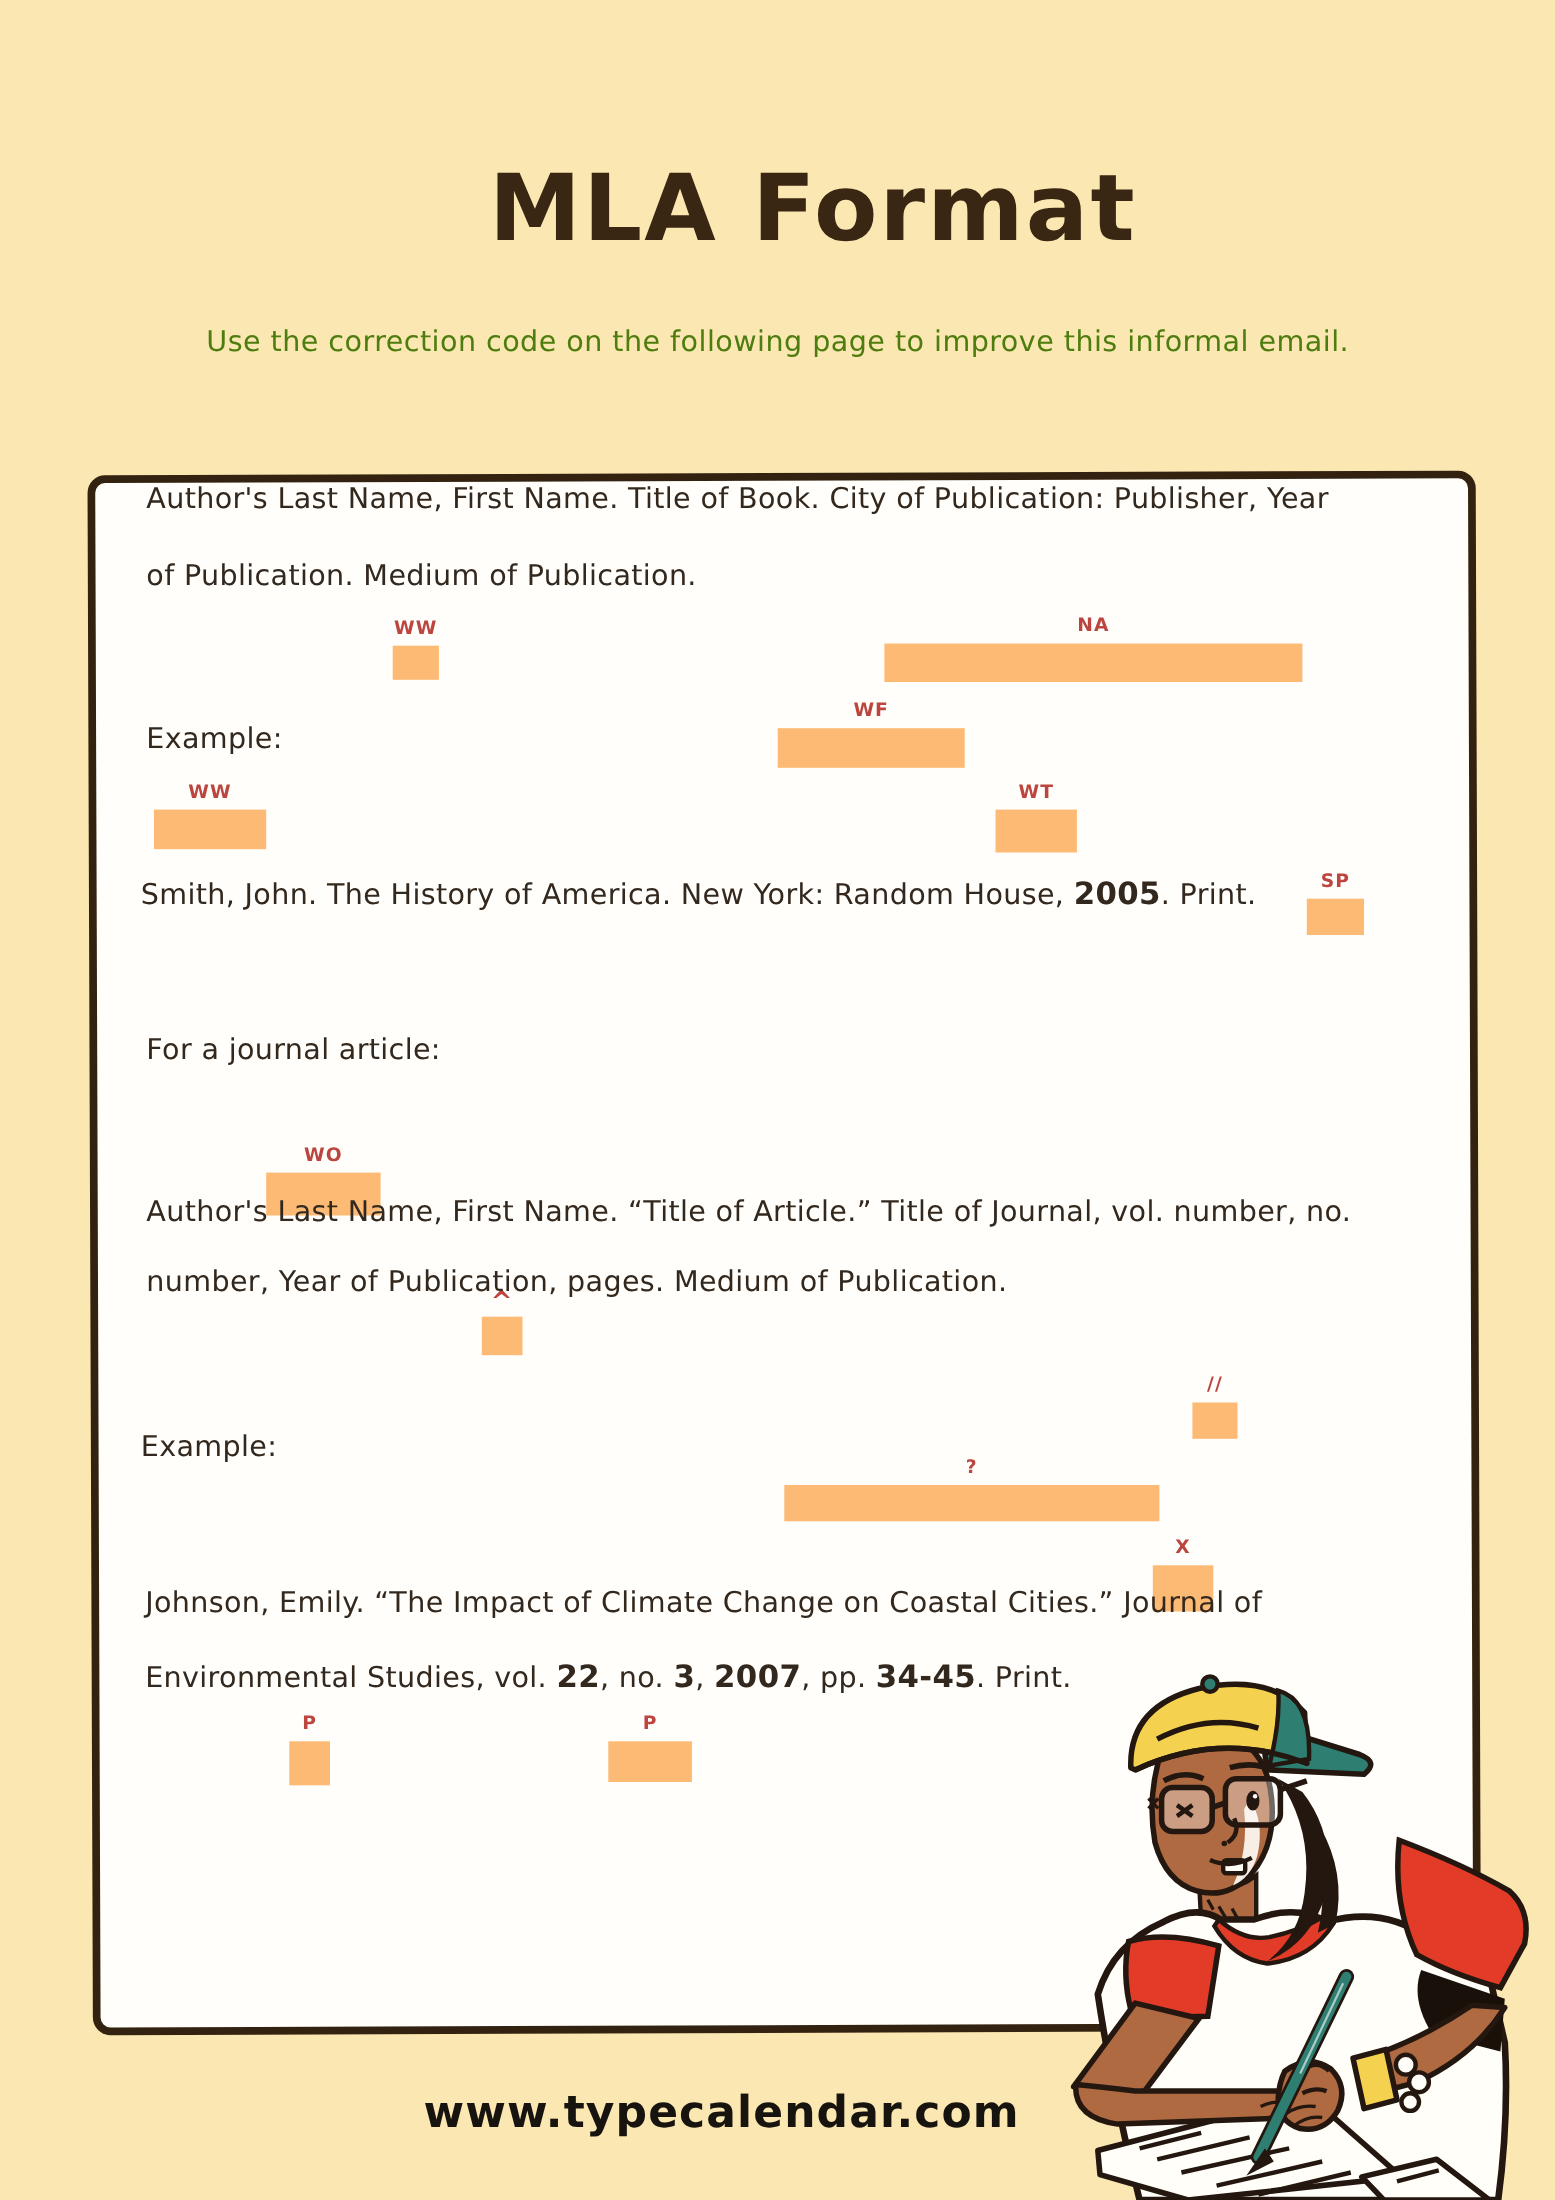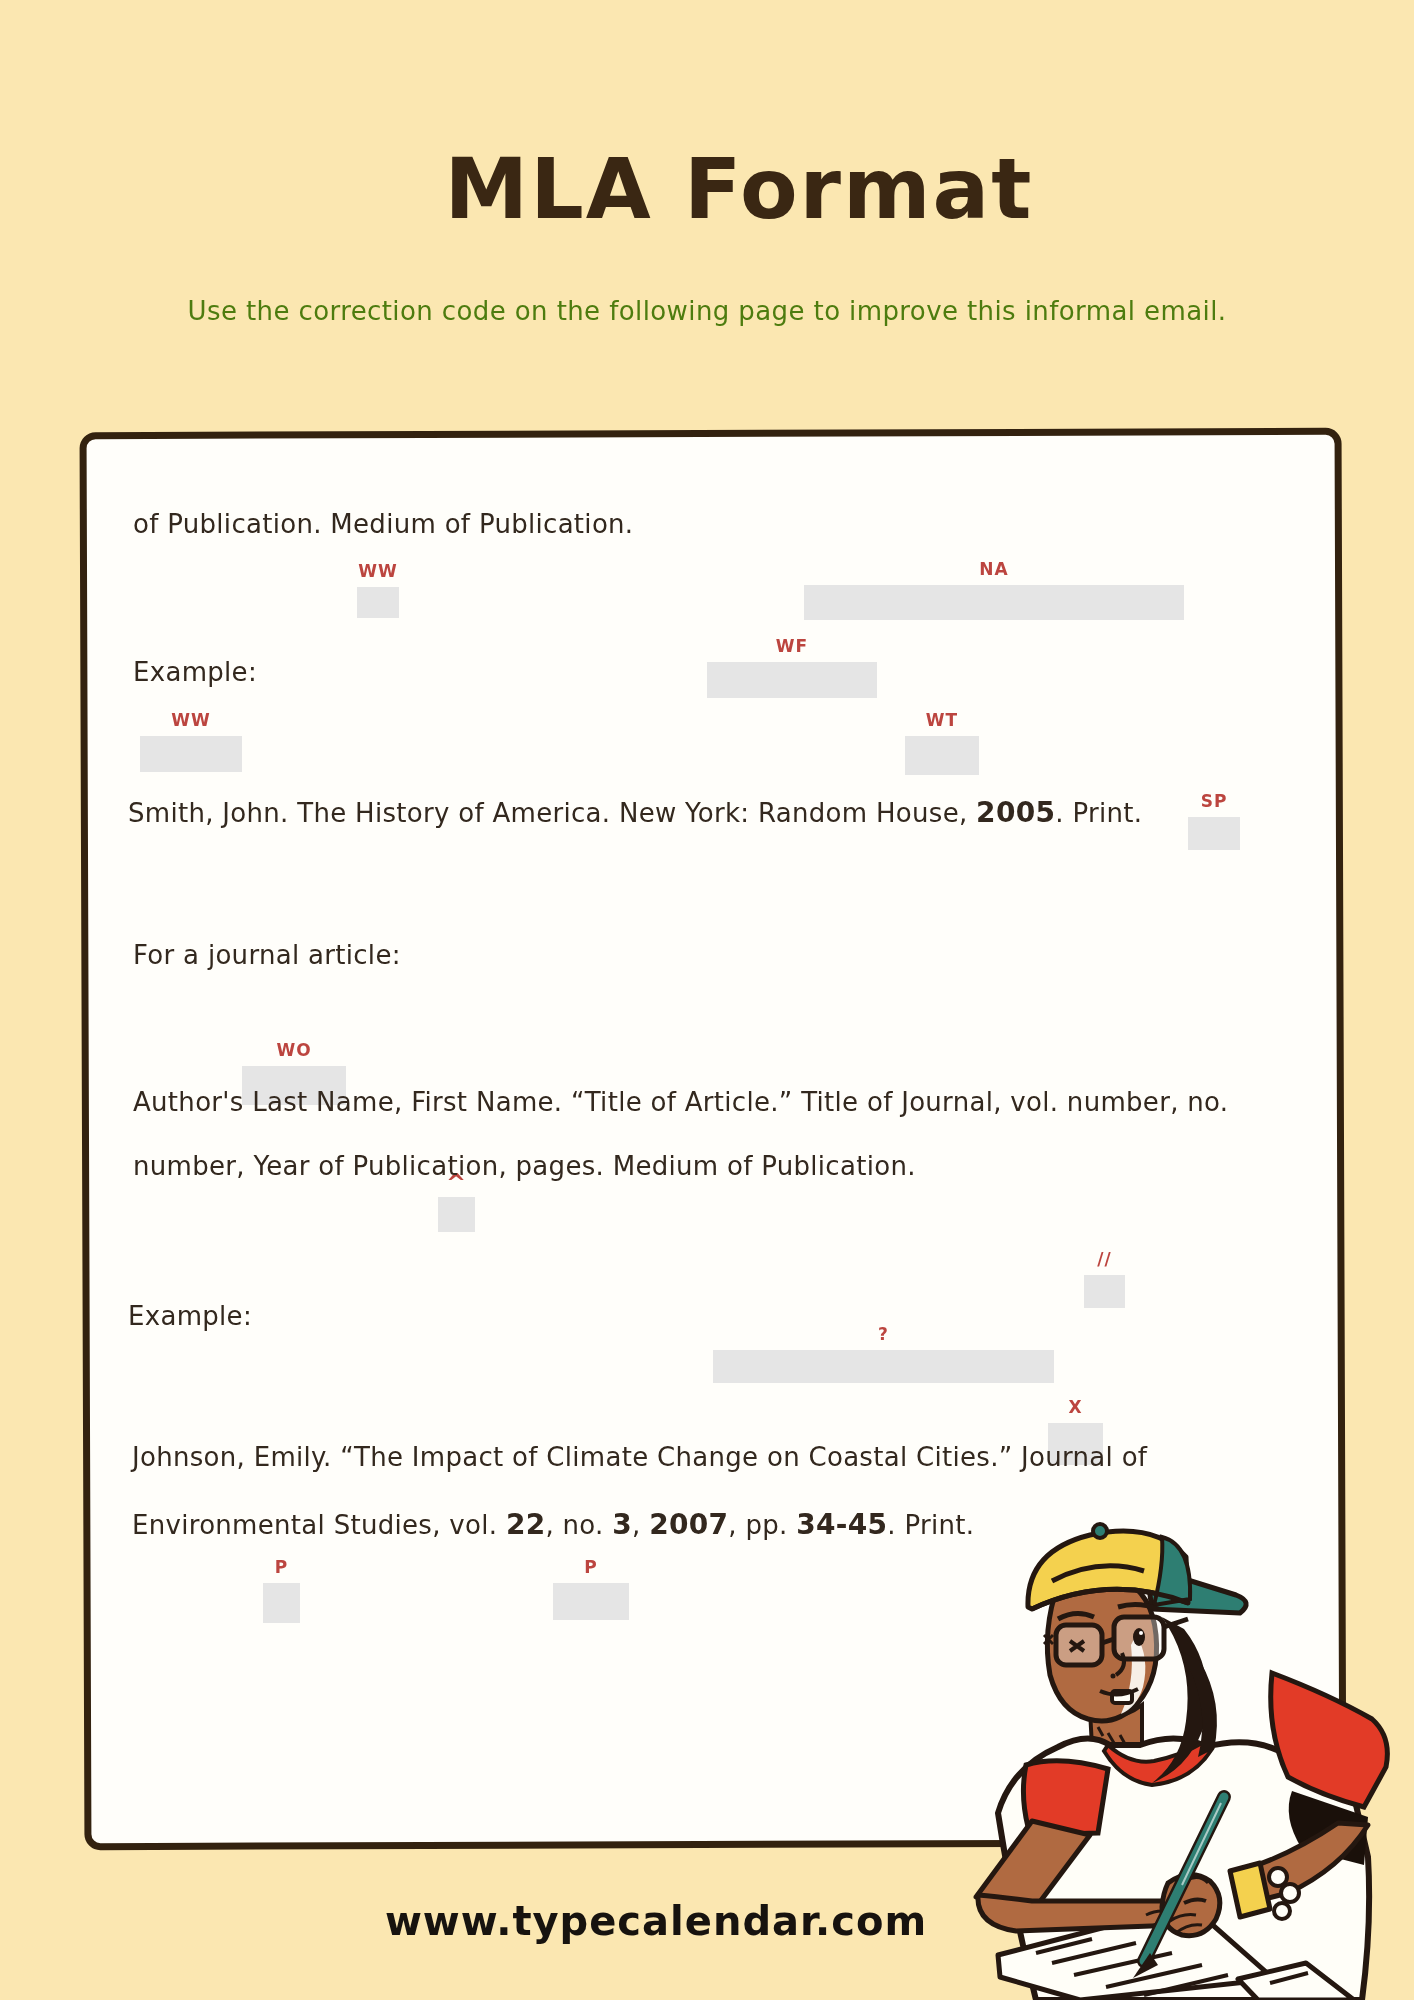--- a/index.html
+++ b/index.html
@@ -18,21 +18,21 @@
   .card{
     position:absolute;left:82px;top:430px;width:1262px;height:1418px;
     background:#FFFEFA;border:7px solid #33220F;border-radius:16px;
     box-sizing:border-box;transform:rotate(-0.2deg);z-index:0;
   }
   .text-line{
     position:absolute;z-index:2;font-size:26px;color:#33281E;
     white-space:nowrap;letter-spacing:.3px;line-height:1.15;
   }
   .text-line b{font-size:28px;}
-  .marker{position:absolute;z-index:1;background:#e5e5e5;}
+  .marker{position:absolute;z-index:1;background:#fdba74;}
   .marker .code{
     position:absolute;bottom:100%;left:50%;transform:translateX(-50%);
     margin-bottom:7px;color:#BC453F;font-weight:bold;font-size:17px;
     letter-spacing:1px;line-height:1;white-space:nowrap;
   }
   .marker.caret-mark .code{font-size:24px;margin-bottom:2px;}
   .footer-url{
     position:absolute;top:1898px;left:0;width:1312px;text-align:center;
     font-size:40px;font-weight:800;color:#17130F;letter-spacing:1px;z-index:2;
   }
@@ -41,20 +41,21 @@
 </head>
 <body>
 
 <div class="page">
 
   <div class="page-title">MLA Format</div>
   <div class="page-subtitle">Use the correction code on the following page to improve this informal email.</div>
 
   <div class="card"></div>
 
+  <div class="text-line" style="left:133px;top:440px">Author's Last Name, First Name. Title of Book. City of Publication: Publisher, Year</div>
   <div class="text-line" style="left:133px;top:510px">of Publication. Medium of Publication.</div>
 
   <div class="text-line" style="left:133px;top:658px">Example:</div>
 
   <div class="text-line" style="left:128px;top:797px"><span>Smith, John. The History of America. New York: Random House, </span><b>2005</b><span>. Print.</span></div>
 
   <div class="text-line" style="left:133px;top:941px">For a journal article:</div>
   <div class="text-line" style="left:133px;top:1152px">number, Year of Publication, pages. Medium of Publication.</div>
   <div class="text-line" style="left:133px;top:1088px">Author's Last Name, First Name. “Title of Article.” Title of Journal, vol. number, no.</div>
 

